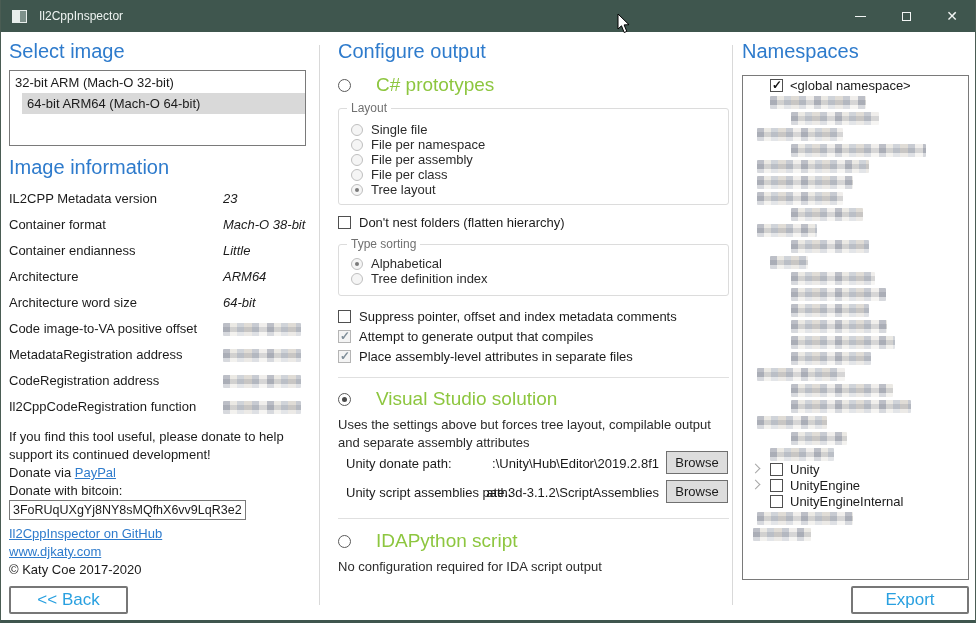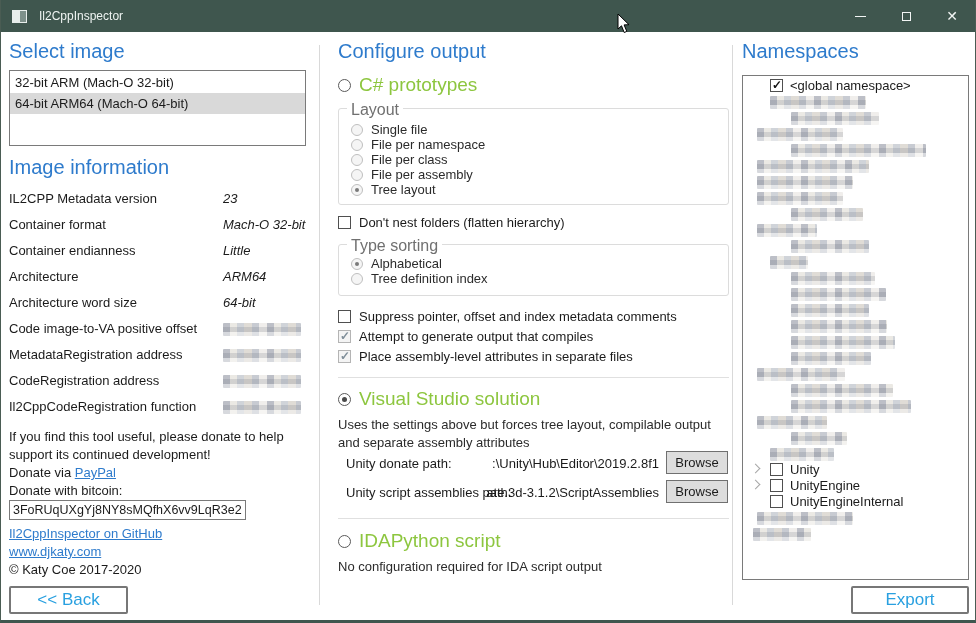--- a/index.html
+++ b/index.html
@@ -19,45 +19,45 @@
   .cursor { position:absolute; left:616px; top:13px; z-index:50; }
   
   .content { position:absolute; top:32px; left:0; right:0; bottom:0; background:#fff; }
   .h1 { font-size:20px; color:#2e7bcc; font-weight:400; }
   .vsep { position:absolute; top:13px; height:560px; width:1px; background:#d9d9d9; }
   .panel { position:absolute; top:0; }
   
   .left { left:8px; width:297px; height:100%; }
   .listbox { position:absolute; top:38px; left:0; width:297px; height:76px; border:1px solid #7a7a7a; background:#fff; padding-top:1px; }
   .list-item { height:21px; line-height:21px; padding-left:5px; white-space:nowrap; }
-  .list-item.selected { background:#d9d9d9; }
+  .list-item.selected { background:#d9d9d9;margin-left:12px; }
   .info-rows { position:absolute; top:159px; left:0; width:297px; }
   .info-row { position:relative; height:26px; }
   .info-label { position:absolute; left:0; top:0; }
   .info-value { position:absolute; left:214px; top:0;font-style:italic; }
   .redact { display:inline-block; height:13px; border-radius:1px;
     background-image:
       repeating-linear-gradient(0deg, rgba(255,255,255,.45) 0 4px, rgba(125,130,142,.22) 4px 9px, rgba(255,255,255,.08) 9px 13px),
       repeating-linear-gradient(90deg, #b7bac2 0 7px, #e9e7e2 7px 14px, #ccd0d6 14px 21px, #ddd9d3 21px 29px, #c3c7ce 29px 36px, #efedea 36px 44px); }
   .info-value.redact { width:78px; top:2px; }
   .donate { position:absolute; top:396px; left:0; width:297px; line-height:18px; }
   a.link { color:#2e7bcc; text-decoration:underline; cursor:pointer; }
   .btc-input { position:absolute; top:468px; left:0; width:237px; height:20px; border:1px solid #7a7a7a; font-family:"Liberation Sans",sans-serif; font-size:12.5px; padding:1px 3px; color:#1b1b1b; background:#fff; }
   .foot-link { position:absolute; left:0; }
   .back-btn { position:absolute; top:554px; left:0; width:119px; height:28px; background:#fff; border:2px solid #777; border-radius:2px; color:#29a0e0; font-size:17px; font-family:"Liberation Sans",sans-serif; cursor:pointer; }
   
   .middle { left:337px; width:391px; height:100%; }
-  .section-radio-row { position:absolute; left:0; display:flex; align-items:center; }
+  .section-radio-row { position:absolute; left:0; display:flex; align-items:center;gap:17px; }
   .radio { display:inline-block; width:13px; height:13px; border:1px solid #5a5a5a; border-radius:50%; background:#fff; position:relative; flex:none; }
   .radio.selected::after { content:""; position:absolute; left:3px; top:3px; width:5px; height:5px; border-radius:50%; background:#4a4a4a; }
   .radio.disabled { border-color:#bfbfbf; background:#f5f5f5; }
   .radio.disabled.selected::after { background:#7a7a7a; }
   .section-label { font-size:19px; color:#8dc63f; margin-left:8px; white-space:nowrap; }
   .groupbox { position:absolute; left:0; width:391px; border:1px solid #dcdcdc; border-radius:3px; }
-  .groupbox-title { position:absolute; top:-8px; left:8px; background:#fff; padding:0 4px; color:#707070; font-size:16px; }
+  .groupbox-title { position:absolute; top:-8px; left:8px; background:#fff; padding:0 4px; color:#707070; font-size:12px; }
   .radio-row { display:flex; align-items:center; height:15px; margin:0 0 0 12px; }
   .radio-row .radio { width:12px; height:12px; }
   .radio-row .radio.selected::after { left:3px; top:3px; width:4px; height:4px; }
   .radio-label { margin-left:8px; color:#2b2b2b; white-space:nowrap; }
   .cb-row { position:absolute; left:0; display:flex; align-items:center; height:16px; }
   .cb { display:inline-block; width:13px; height:13px; border:1px solid #4f4f4f; background:#fff; position:relative; flex:none; }
   .cb.checked-disabled { border-color:#b4b4b4; background:#f4f4f4; }
   .cb.checked-disabled::after { content:"\2713"; position:absolute; left:1px; top:-2px; font-size:12px; color:#7f8e99; font-weight:bold; }
   .cb-label { margin-left:8px; white-space:nowrap; }
   .hrule { position:absolute; left:0; width:391px; height:1px; background:#e0e0e0; }
@@ -111,21 +111,21 @@
           <div class="list-item selected">64-bit ARM64 (Mach-O 64-bit)</div>
         </div>
       <div class="h1" style="position:absolute;top:124px;left:0">Image information</div>
       <div class="info-rows">
           <div class="info-row">
             <span class="info-label">IL2CPP Metadata version</span>
             <span class="info-value">23</span>
           </div>
           <div class="info-row">
             <span class="info-label">Container format</span>
-            <span class="info-value">Mach-O 32-bit</span>
+            <span class="info-value">Mach-O 38-bit</span>
           </div>
           <div class="info-row">
             <span class="info-label">Container endianness</span>
             <span class="info-value">Little</span>
           </div>
           <div class="info-row">
             <span class="info-label">Architecture</span>
             <span class="info-value">ARM64</span>
           </div>
           <div class="info-row">
@@ -178,25 +178,25 @@
             <div class="radio-row">
               <span class="radio disabled"></span>
               <span class="radio-label">Single file</span>
             </div>
             <div class="radio-row">
               <span class="radio disabled"></span>
               <span class="radio-label">File per namespace</span>
             </div>
             <div class="radio-row">
               <span class="radio disabled"></span>
+              <span class="radio-label">File per assembly</span>
+            </div>
+            <div class="radio-row">
+              <span class="radio disabled"></span>
               <span class="radio-label">File per class</span>
-            </div>
-            <div class="radio-row">
-              <span class="radio disabled"></span>
-              <span class="radio-label">File per assembly</span>
             </div>
             <div class="radio-row">
               <span class="radio disabled selected"></span>
               <span class="radio-label">Tree layout</span>
             </div>
           </div>
       </div>
 
       <div class="cb-row" style="top:182px">
         <span class="cb"></span>

